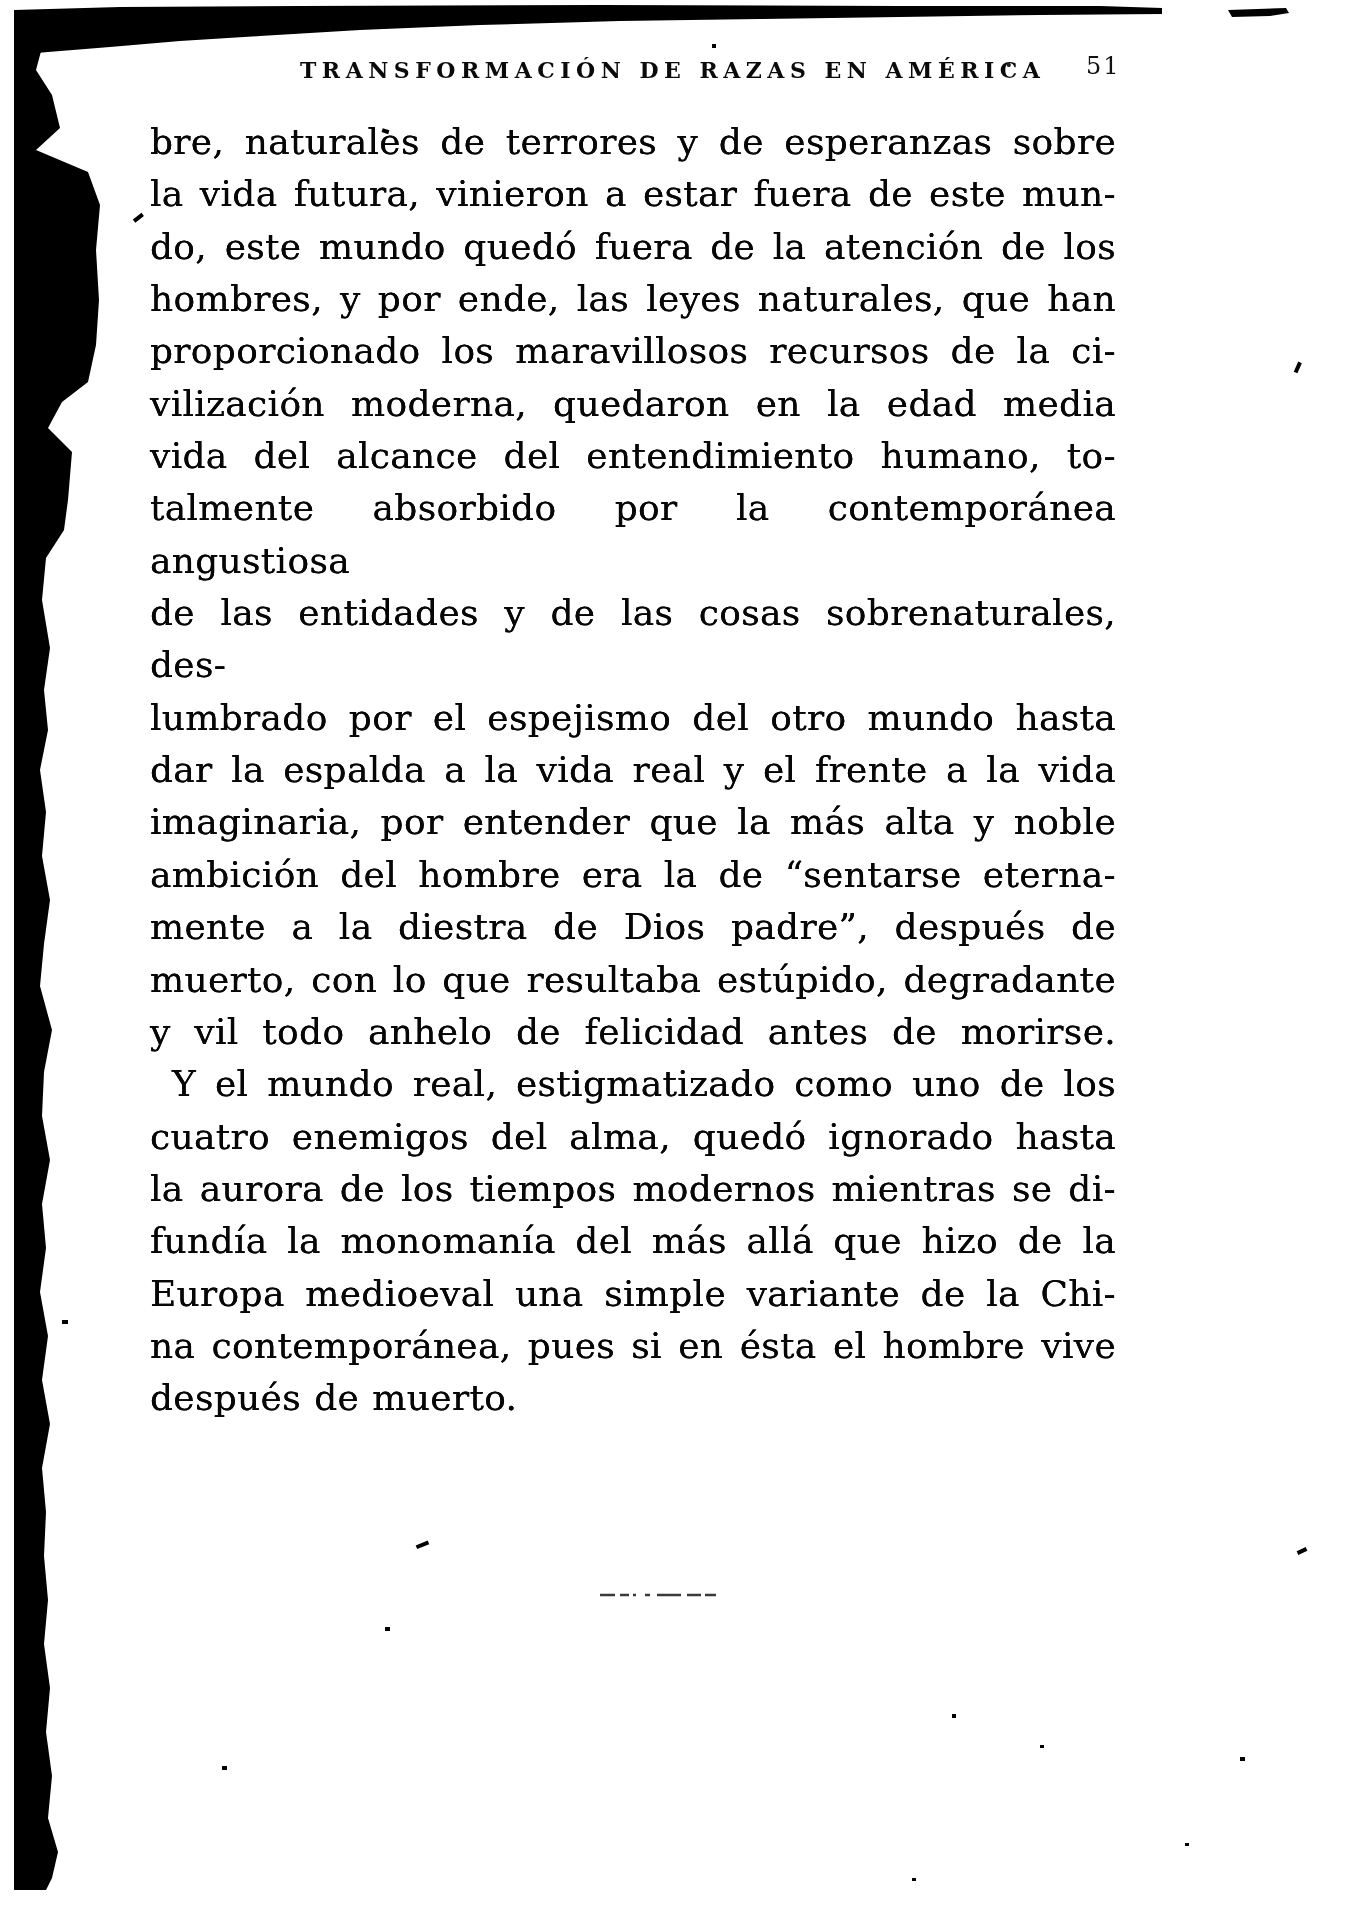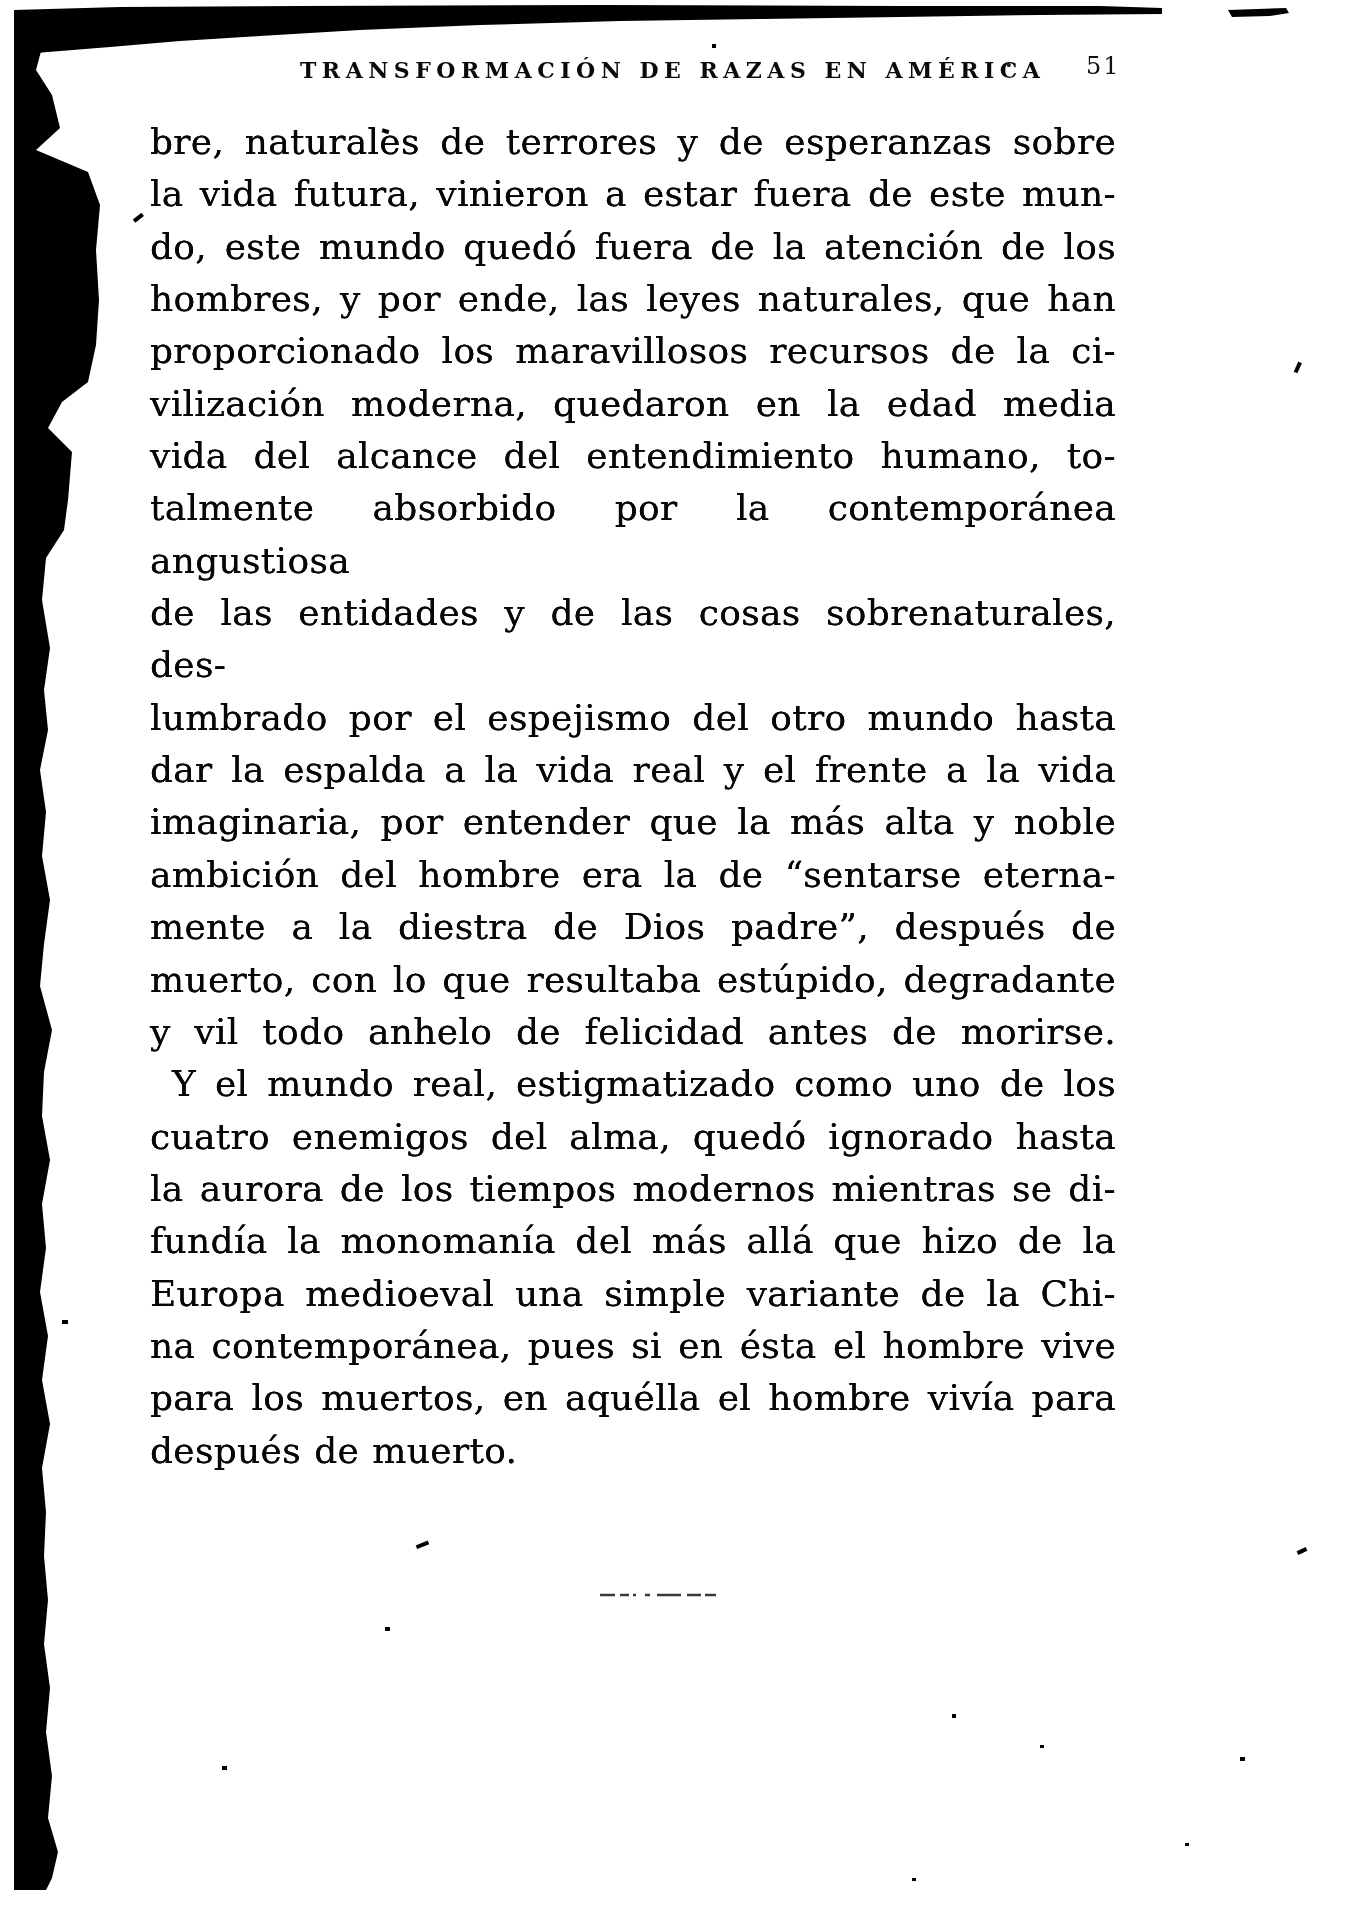--- a/index.html
+++ b/index.html
@@ -105,18 +105,17 @@
         <div class="line">muerto, con lo que resultaba estúpido, degradante</div>
         <div class="line">y vil todo anhelo de felicidad antes de morirse.</div>
       </div>
       <div class="paragraph">
         <div class="line indent">Y el mundo real, estigmatizado como uno de los</div>
         <div class="line">cuatro enemigos del alma, quedó ignorado hasta</div>
         <div class="line">la aurora de los tiempos modernos mientras se di-</div>
         <div class="line">fundía la monomanía del más allá que hizo de la</div>
         <div class="line">Europa medioeval una simple variante de la Chi-</div>
         <div class="line">na contemporánea, pues si en ésta el hombre vive</div>
-        <div class="line">para los muertos, en aquélla el hombre vivía para</div>
         <div class="line last-left">después de muerto.</div>
       </div>
     </div>
 
 </div>
 
 </body></html>

